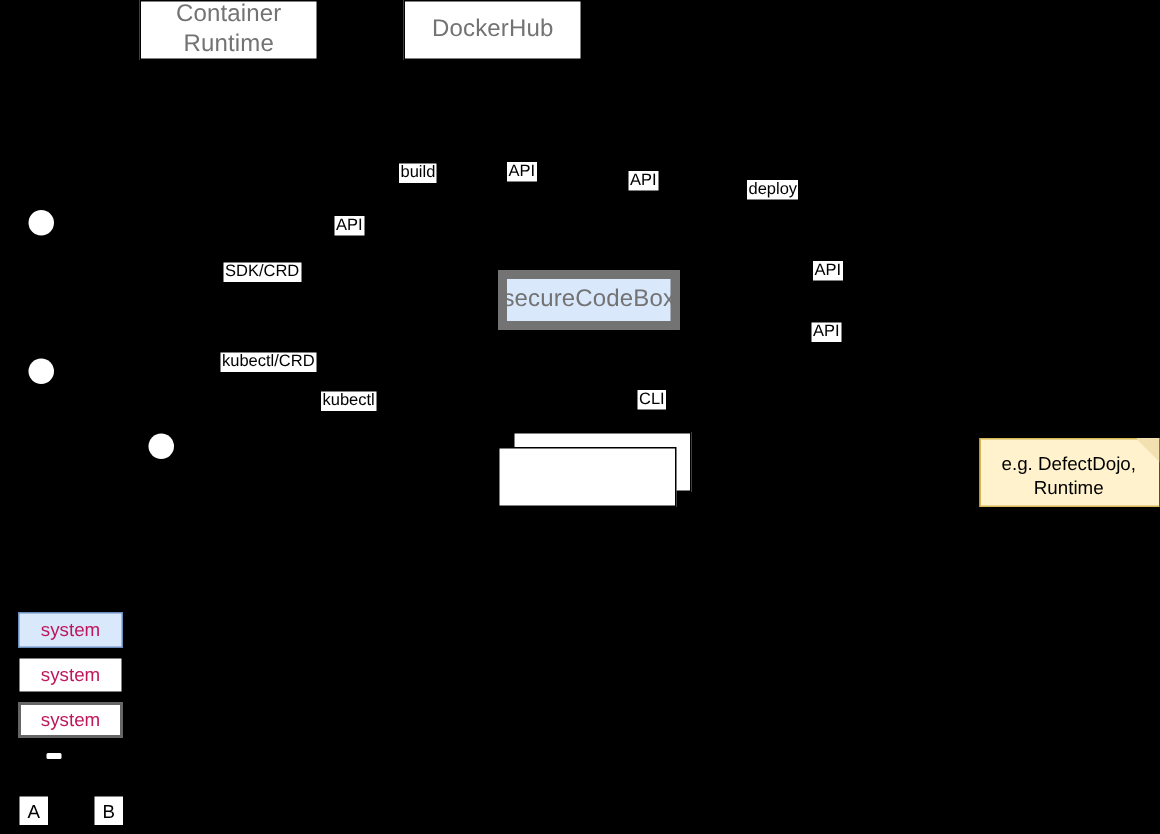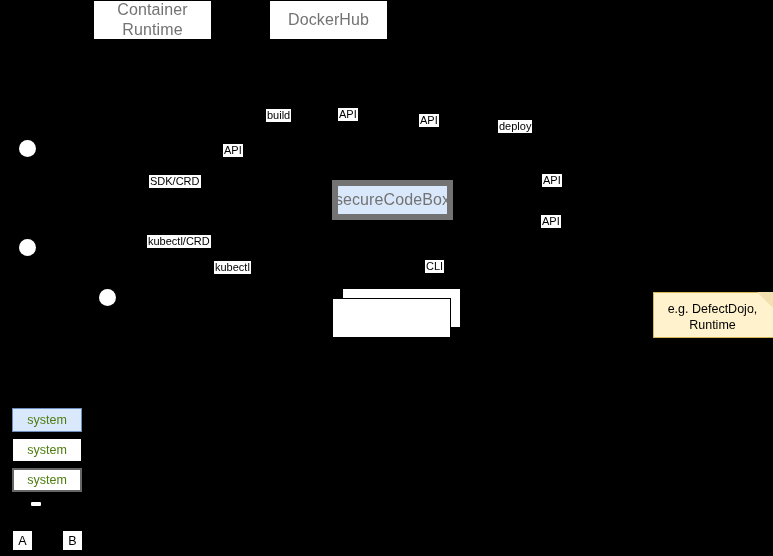--- a/index.html
+++ b/index.html
@@ -93,21 +93,21 @@
 
   
   .legend-box {
     position: absolute;
     box-sizing: border-box;
     display: flex;
     align-items: center;
     justify-content: center;
     background: #ffffff;
     border: 1px solid #000000;
-    color: #4d7c0f;
+    color: #be185d;
     font-size: 12.5px;
   }
   .legend-box.blue {
     background: #dae8fc;
     border: 1px solid #6c8ebf;
   }
   .legend-box.thick {
     border: 2px solid #666666;
   }
   .legend-dash {

